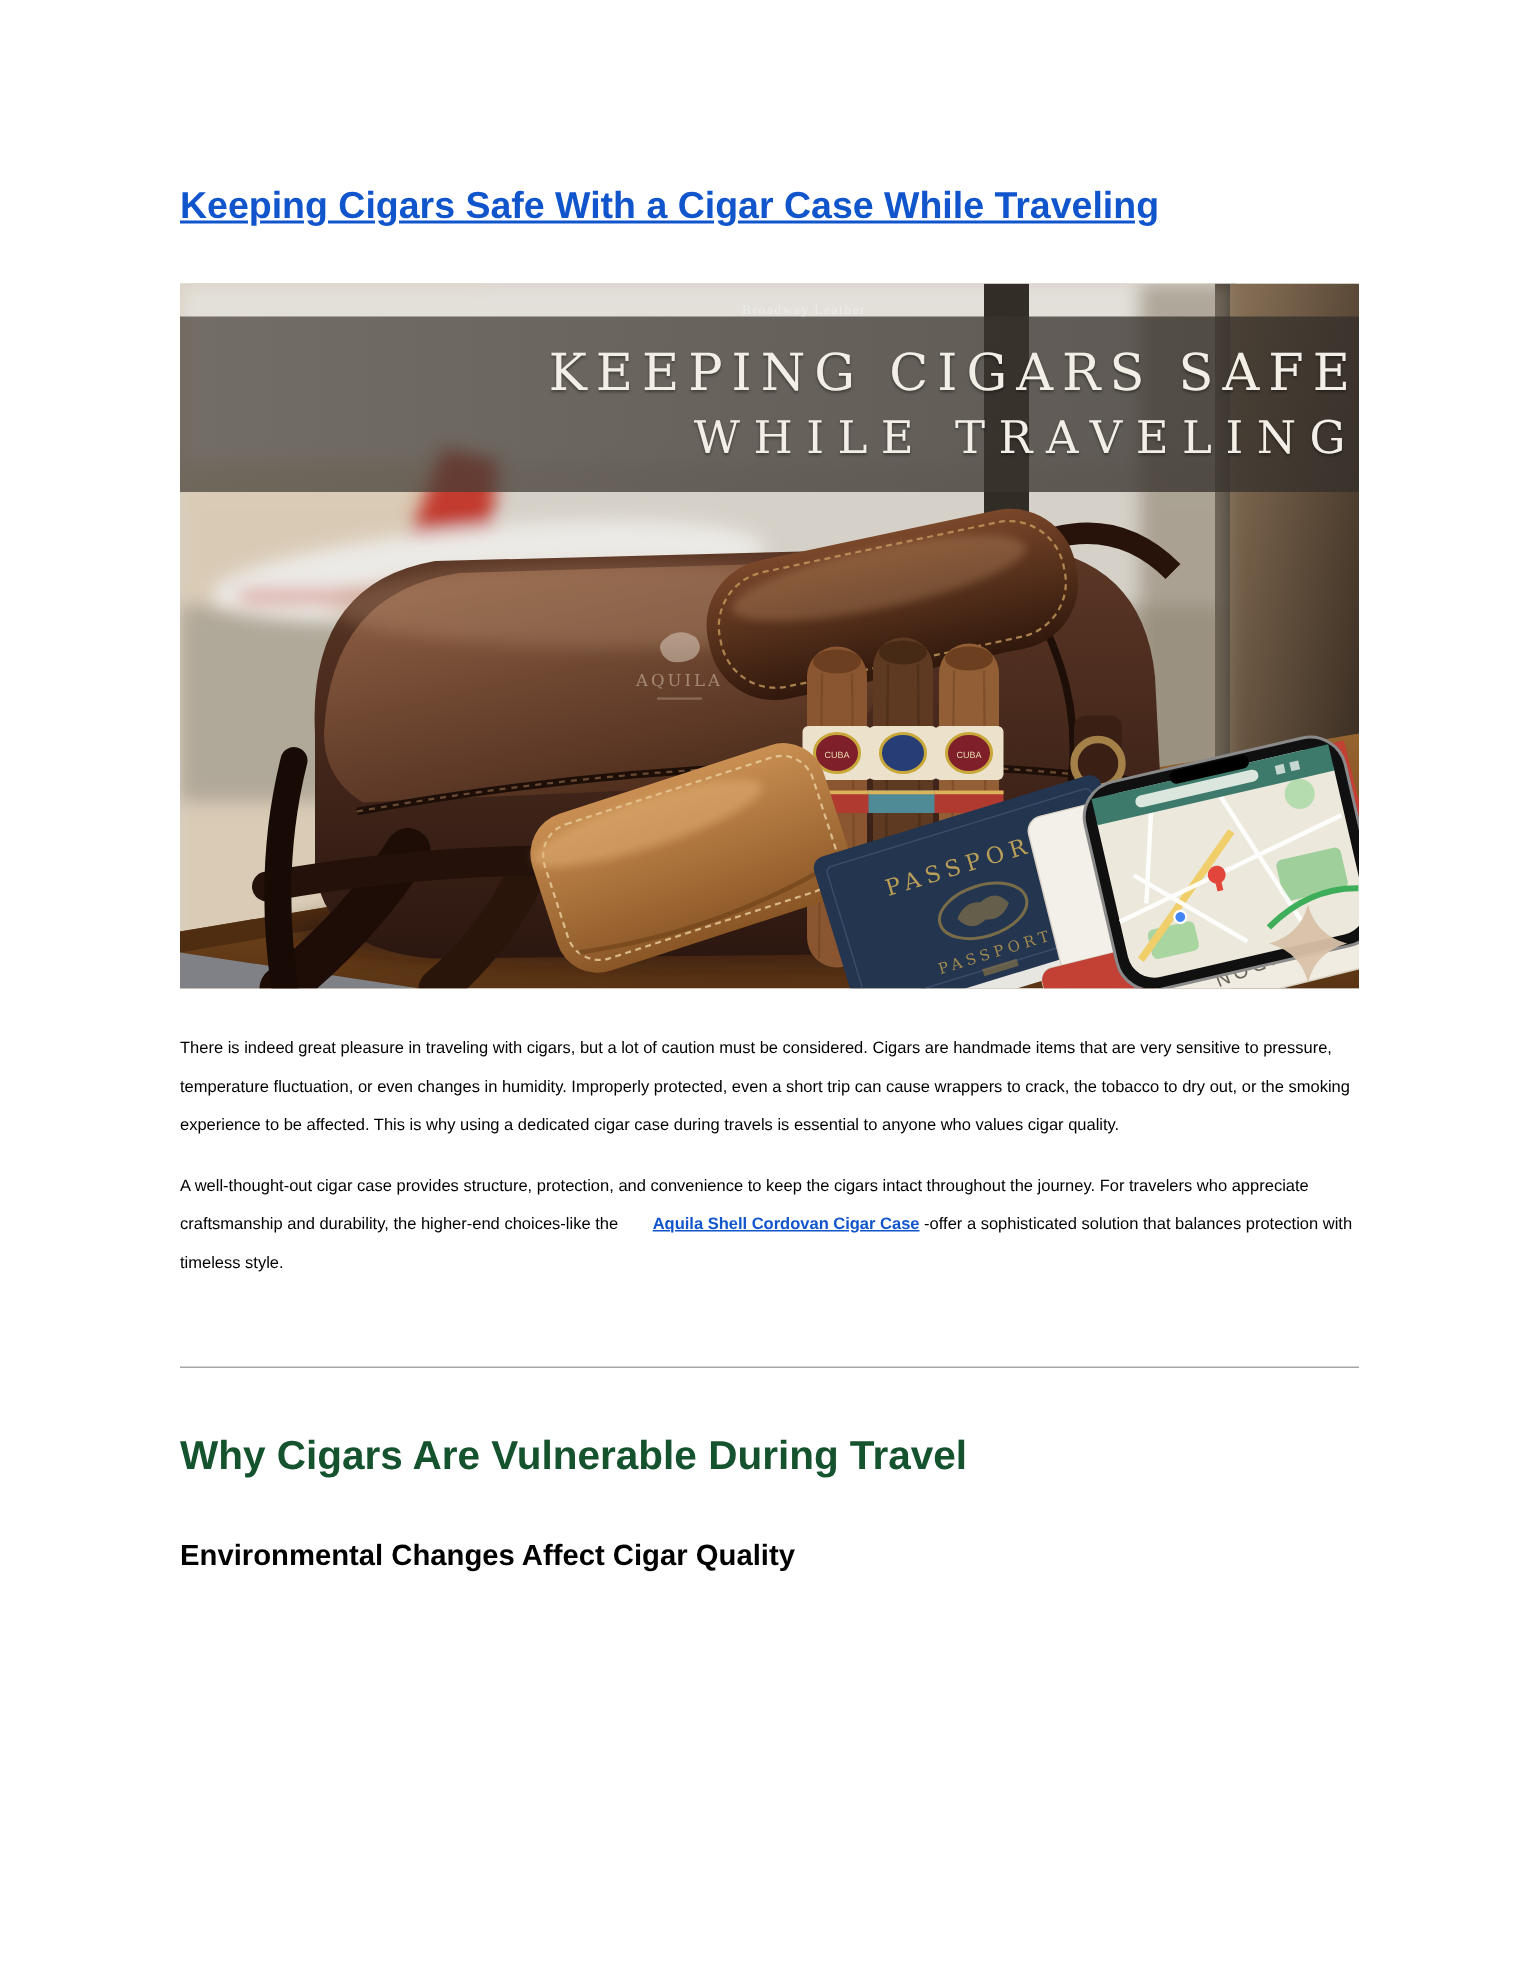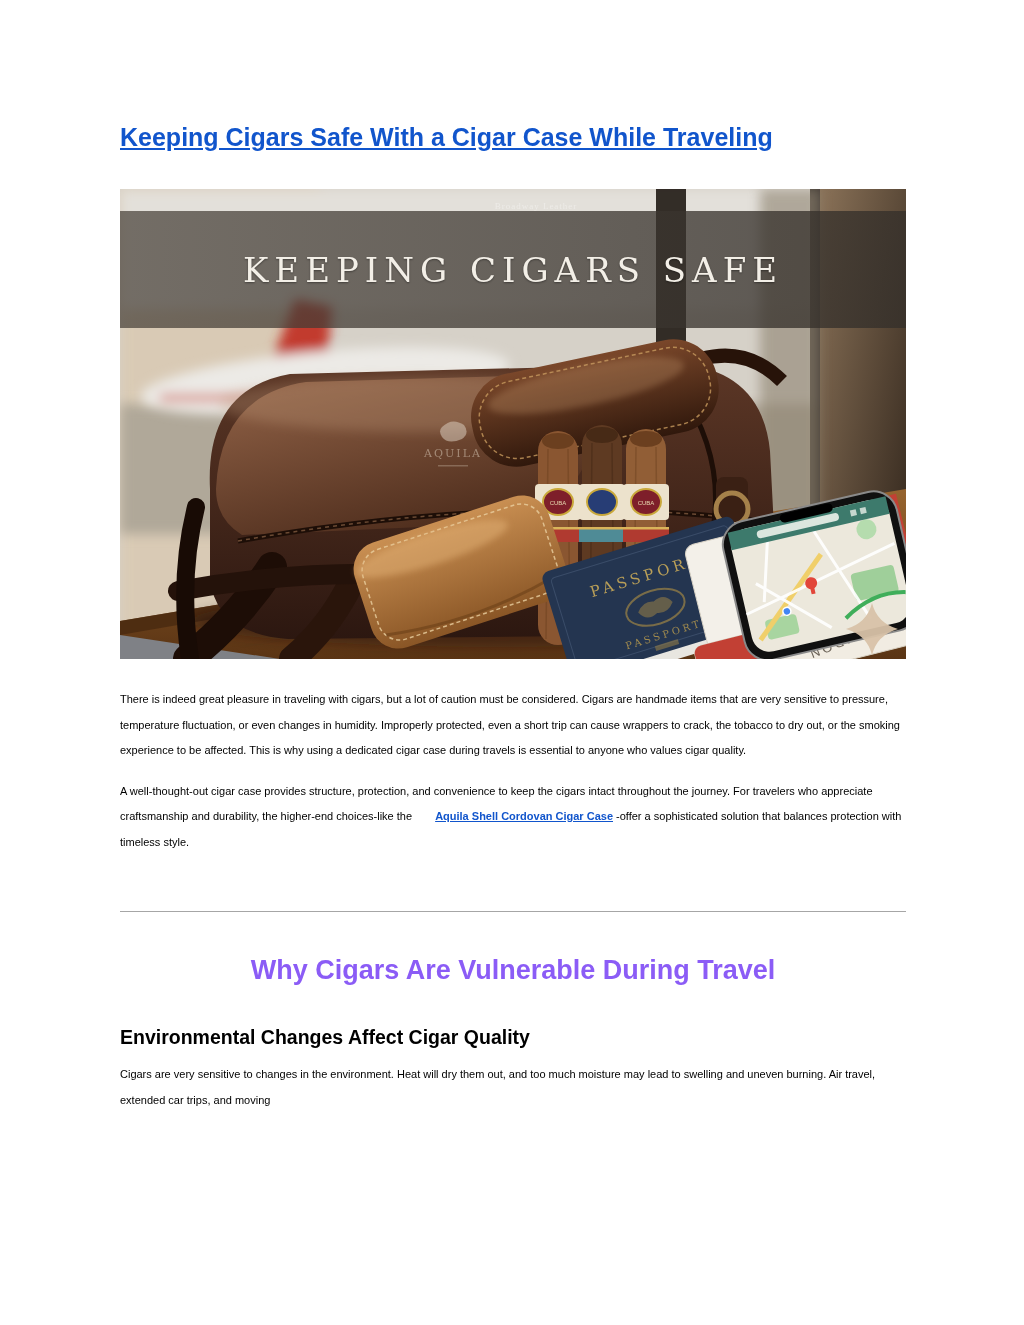--- a/index.html
+++ b/index.html
@@ -31,21 +31,21 @@
   .hero-watermark {
     position: absolute; top: 12px; left: 0; width: 100%;
     text-align: center; font-size: 9px; letter-spacing: 1px;
     color: rgba(255,255,255,0.38); z-index: 3;
     font-family: Liberation Serif, serif;
     padding-left: 46px;
   }
   .hero-banner {
     position: absolute; top: 22px; left: 0; width: 100%; height: 117px;
     background: linear-gradient(90deg, rgba(72,65,57,0.72), rgba(52,47,42,0.78));
-    display: flex; flex-direction: column; align-items: center; justify-content: center;
+    display: flex; flex-direction: column; align-items: flex-end; justify-content: center;
     gap: 6px; z-index: 2;
   }
   .banner-line1 {
     font-family: "DejaVu Serif", serif; color: #f3efe7;
     font-size: 34px; letter-spacing: 6px; white-space: nowrap;
     text-shadow: 0 1px 2px rgba(0,0,0,0.4);
   }
   .banner-line2 {
     font-family: "DejaVu Serif", serif; color: #f3efe7;
     font-size: 30px; letter-spacing: 9px; white-space: nowrap;
@@ -61,21 +61,21 @@
     color: #1155cc; font-weight: bold; text-decoration: underline; cursor: pointer; margin-left: 20px;
   }
 
   hr.section-divider {
     border: none; border-top: 1px solid #a6a6a6;
     margin-top: 56px; margin-bottom: 0;
   }
 
   h2.section-heading {
     font-size: 27px; font-weight: bold; line-height: 32px;
-    margin-top: 42px; margin-bottom: 29px; color: #8b5cf6; text-align: center;
+    margin-top: 42px; margin-bottom: 29px; color: #14532d;
   }
   h3.subsection-heading {
     font-size: 19.5px; font-weight: bold; line-height: 23px;
     margin-bottom: 13px; color: #000000; margin-top: 40px;
   }
 </style>
 </head>
 <body>
 
 <div class="content">
@@ -271,28 +271,28 @@
         </g>
         <rect x="674" y="318" width="54" height="9" rx="4.5" fill="#000000"></rect>
       </g>
 
       <path d="M 752 414 Q 757 434 778 440 Q 757 446 752 466 Q 747 446 726 440 Q 747 434 752 414 Z" fill="#d8c2a8" opacity="0.95"></path>
     </svg>
 
     <div class="hero-watermark">Broadway Leather</div>
     <div class="hero-banner">
       <div class="banner-line1">KEEPING CIGARS SAFE</div>
+      <div class="banner-line2">WHILE TRAVELING</div>
     </div>
   </div>
 
   <p class="body-text">There is indeed great pleasure in traveling with cigars, but a lot of caution must be considered. Cigars are handmade items that are very sensitive to pressure, temperature fluctuation, or even changes in humidity. Improperly protected, even a short trip can cause wrappers to crack, the tobacco to dry out, or the smoking experience to be affected. This is why using a dedicated cigar case during travels is essential to anyone who values cigar quality.</p>
 
   <p class="body-text"><span>A well-thought-out cigar case provides structure, protection, and convenience to keep the cigars intact throughout the journey. For travelers who appreciate craftsmanship and durability, the higher-end choices-like the </span><a class="inline-link">Aquila Shell Cordovan Cigar Case</a><span> -offer a sophisticated solution that balances protection with timeless style.</span></p>
 
   <hr class="section-divider">
 
   <h2 class="section-heading">Why Cigars Are Vulnerable During Travel</h2>
 
   <h3 class="subsection-heading">Environmental Changes Affect Cigar Quality</h3>
 
-  <p class="body-text">Cigars are very sensitive to changes in the environment. Heat will dry them out, and too much moisture may lead to swelling and uneven burning. Air travel, extended car trips, and moving</p>
 
 </div>
 
 </body></html>

